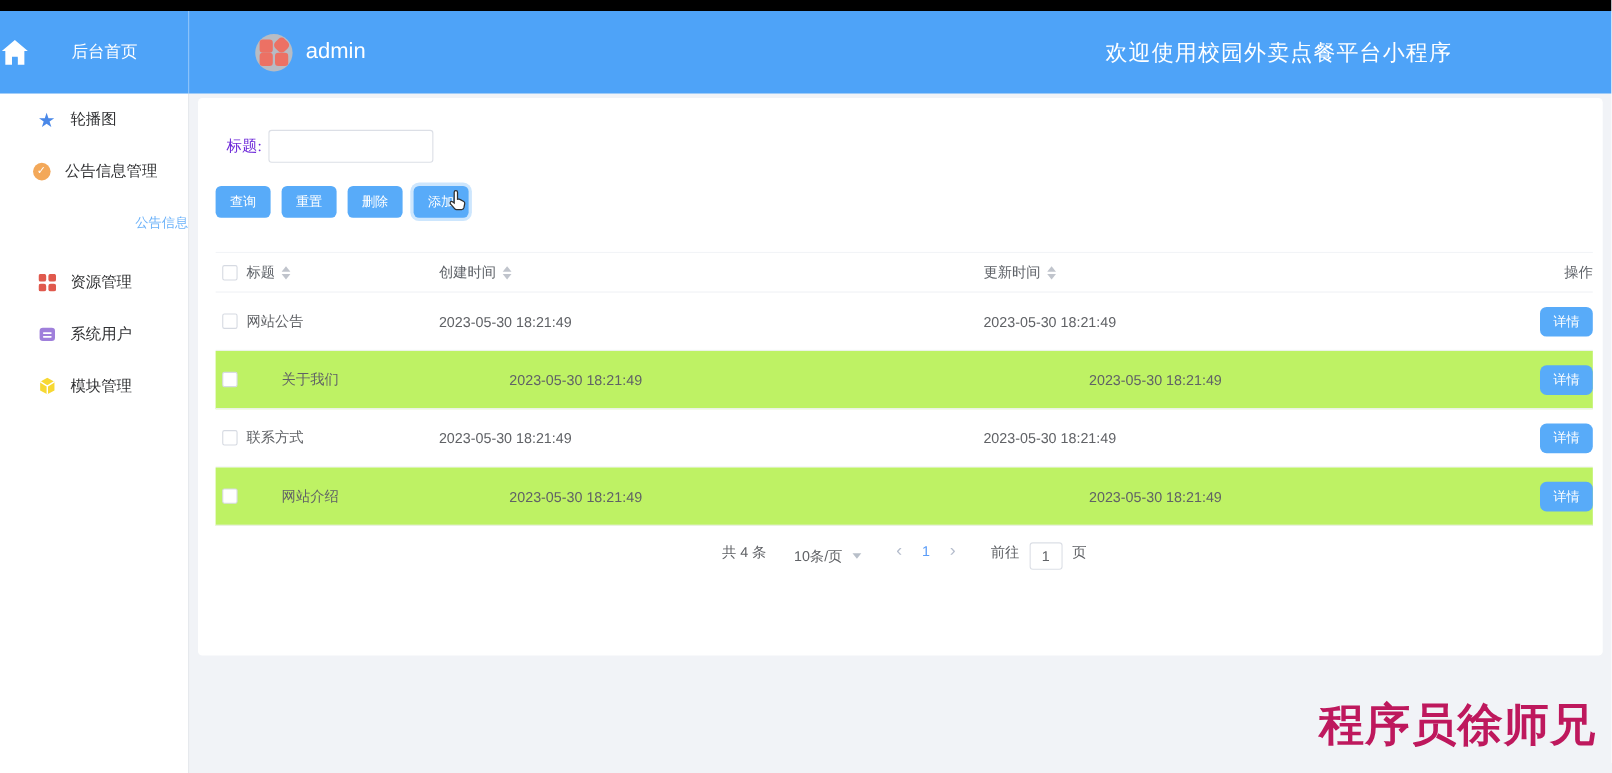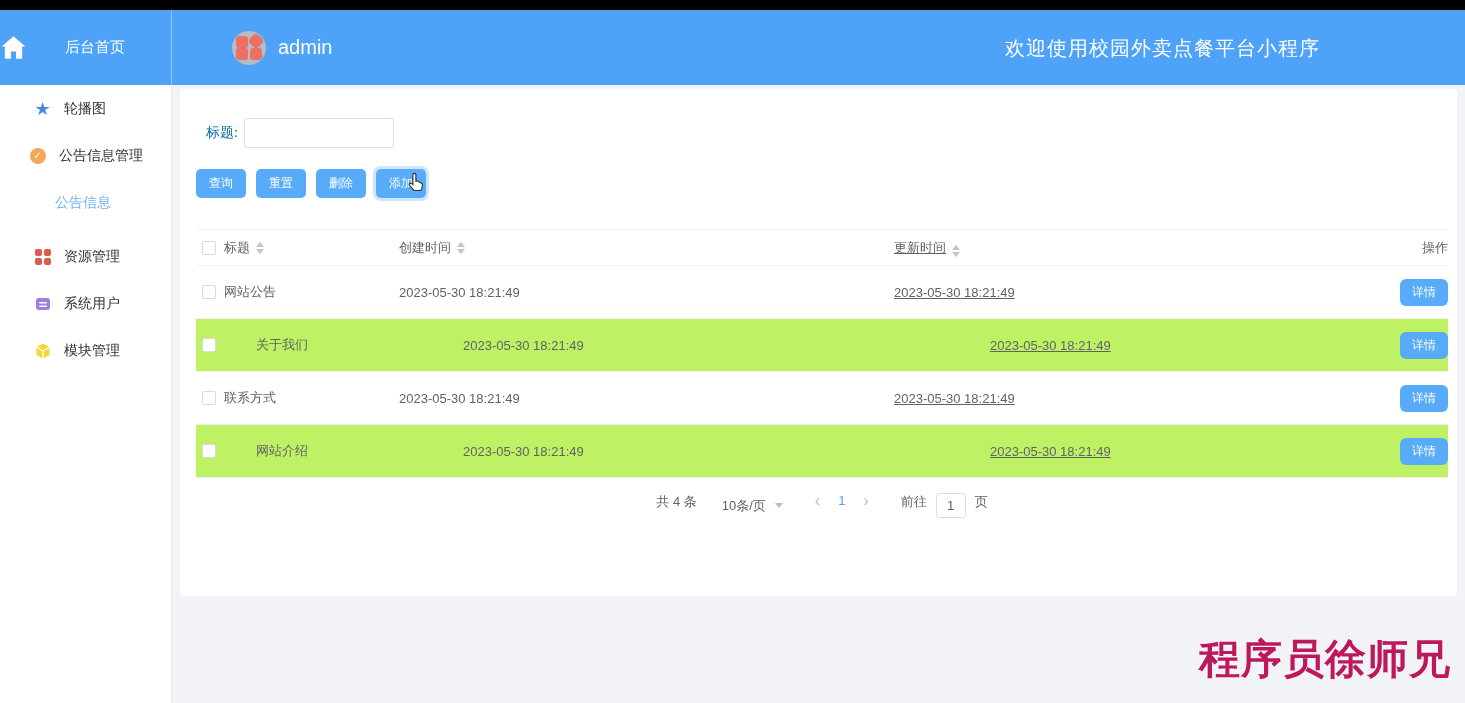--- a/index.html
+++ b/index.html
@@ -29,44 +29,44 @@
   .brand-name { color:#fff; font-size:20px; margin-left:12px; }
   .welcome { position:absolute; right:145px; top:50%; transform:translateY(-50%); color:#fff; font-size:20px; letter-spacing:1px; }
 
   
   .layout { display:flex; height:618px; }
   .sidebar { width:172px; background:#fff; border-right:1px solid #e4e7ec; flex:0 0 auto; }
   .side-item { height:47px; display:flex; align-items:center; font-size:14px; color:#303133; padding-left:33px; cursor:pointer; }
   .side-item .ic { width:19px; margin-right:12px; display:flex; justify-content:center; align-items:center; }
   .side-item.tight { padding-left:28px; }
   .side-item.gap-top { margin-top:7px; }
-  .side-sub { height:47px; display:flex; align-items:center; font-size:14px; color:#6cb2f9; padding-left:55px; cursor:pointer; }
+  .side-sub { height:47px; display:flex; align-items:center; font-size:12px; color:#6cb2f9; padding-left:55px; cursor:pointer;justify-content:flex-end; }
   .star-glyph { color:#4a88e8; font-size:18px; line-height:1; }
   .badge-ic { width:16px; height:16px; background:#f3a859; border-radius:8px; display:flex; align-items:center; justify-content:center; color:#fff; font-size:10px; font-weight:bold; }
 
   .main { flex:1; position:relative; }
   .card { margin:4px 8px 0; height:507px; background:#fff; border-radius:4px; position:relative; }
 
   
   .search-row { display:flex; align-items:center; margin-left:26px; padding-top:29px; }
-  .search-label { font-size:14px; color:#0369a1; margin-right:6px;font-family:Liberation Serif, serif; }
+  .search-label { font-size:14px; color:#6d28d9; margin-right:6px;font-family:Liberation Serif, serif; }
   .search-input { width:150px; height:30px; border:1px solid #dcdfe6; border-radius:3px; outline:none; padding:0 8px; font-size:13px; color:#303133; font-family:inherit; }
   .btn-row { display:flex; margin-left:16px; margin-top:21px; gap:10px; }
   .btn { height:29px; padding:0 13px; background:#58abf9; color:#fff; border:none; border-radius:5px; font-size:12px; cursor:pointer; font-family:inherit; }
   .btn.focused { box-shadow:0 0 0 3px #cde6fd; }
 
   
   .table { margin:31px 9px 0 16px; border-top:1px solid #f2f4f7; }
   .thead { display:flex; align-items:center; height:36px; border-bottom:1px solid #f0f2f5; color:#5c6066; font-size:13px; font-weight:500; }
   .trow { display:flex; align-items:center; height:53px; border-bottom:1px solid #f0f2f5; color:#606266; font-size:13px; }
   .trow.stripe { background:#bef264;gap:32px; }
   .col-check { width:28px; padding-left:6px; display:flex; align-items:center; }
   .col-title { width:175px; display:flex; align-items:center; }
   .col-created { width:495px; display:flex; align-items:center; }
-  .col-updated { flex:1; display:flex; align-items:flex-end;text-decoration:underline; }
+  .col-updated { flex:1; display:flex; align-items:center; }
   .col-action { width:56px; display:flex; justify-content:flex-end; align-items:center; }
   .checkbox { width:14px; height:14px; border:1px solid #d6dae2; border-radius:2px; background:#fff; display:inline-block; cursor:pointer; }
   .caret { display:inline-flex; flex-direction:column; margin-left:6px; gap:2px; cursor:pointer; }
   .caret .up { width:0; height:0; border-left:4px solid transparent; border-right:4px solid transparent; border-bottom:5px solid #c0c4cc; }
   .caret .down { width:0; height:0; border-left:4px solid transparent; border-right:4px solid transparent; border-top:5px solid #c0c4cc; }
   .detail-btn { height:27px; padding:0 12px; background:#58abf9; color:#fff; border:none; border-radius:6px; font-size:12px; cursor:pointer; font-family:inherit; white-space:nowrap; }
 
   
   .pagination { margin-top:15px; display:flex; justify-content:center; font-size:13px; color:#606266; }
   .pg-total { margin-right:25px; }

